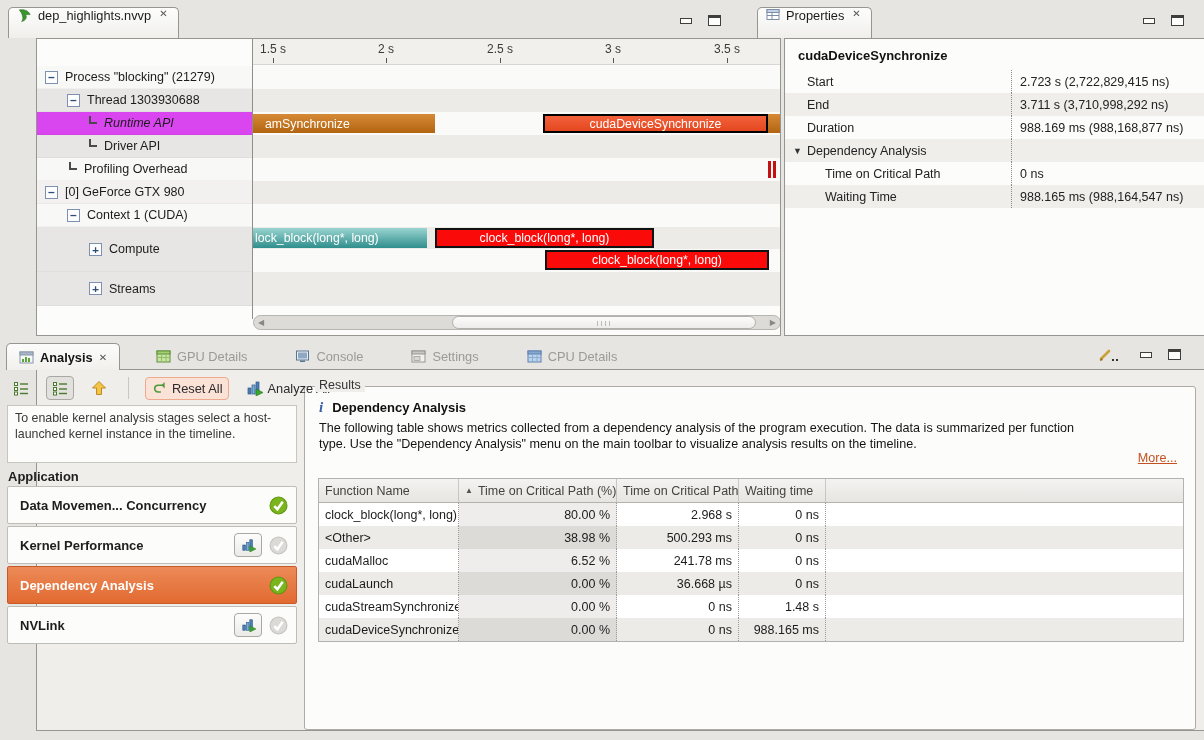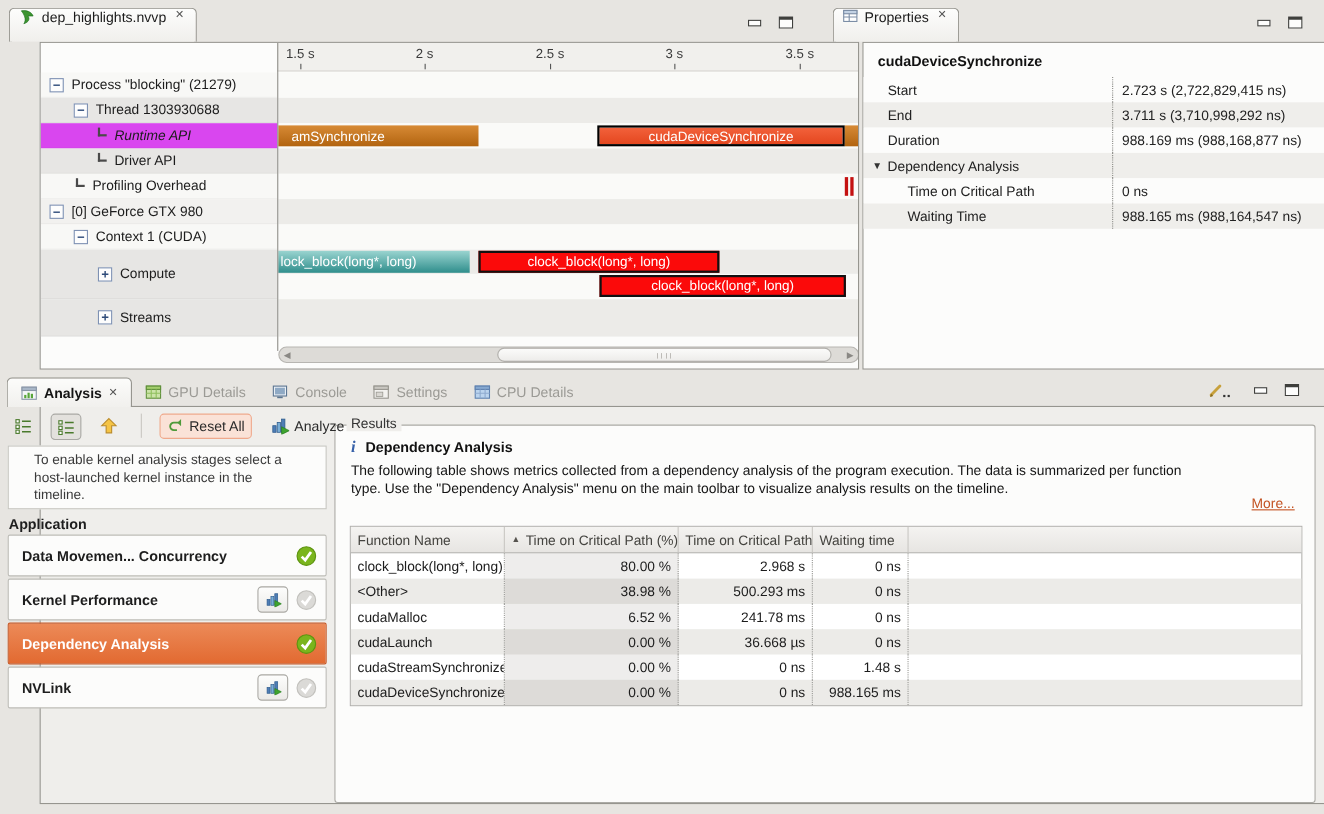--- a/index.html
+++ b/index.html
@@ -53,37 +53,37 @@
   #prop-winbtns { left:1143px; top:15px; }
   #prop-title { position:absolute; left:13px; top:9px; font-weight:bold; font-size:13px; color:#111; }
   #prop-rows { position:absolute; left:0; top:31px; width:452px; }
   .prow { display:flex; height:23px; align-items:center; }
   .prow .plabel { width:226px; display:flex; align-items:center; color:#222; }
   .prow .pvalue { flex:1; border-left:1px dotted #8a8a86; height:100%; display:flex; align-items:center; padding-left:8px; color:#222; }
   .parrow { font-size:9px; color:#333; margin:0 5px 0 0; }
 
   
   #bot-content { left:1px; top:369px; width:1202px; height:362px; background:#EFEEEB; }
-  #bot-tabs { position:absolute; left:6px; top:343px; height:27px; display:flex; align-items:center; z-index:5; }
+  #bot-tabs { position:absolute; left:6px; top:343px; height:27px; display:flex; align-items:center; z-index:5;gap:24px; }
   .btab { display:flex; align-items:center; gap:6px; padding:0 12px; height:27px; color:#9B9A95; font-size:12.8px; }
   .btab.active { background:linear-gradient(#FCFCFB,#F1F0ED); border:1px solid #96958F; border-bottom:none;
                  border-radius:5px 5px 0 0; color:#141414; font-weight:bold; }
   .btab .tab-close { font-size:10px; color:#555; }
   #bot-winbtns { left:1140px; top:349px; }
   #pencil-icon { position:absolute; left:1098px; top:347px; z-index:6; }
 
-  #an-toolbar { position:absolute; left:8px; top:376px; display:flex; align-items:flex-start; gap:12px; z-index:2; }
+  #an-toolbar { position:absolute; left:8px; top:376px; display:flex; align-items:center; gap:12px; z-index:2; }
   .tbtn { display:flex; align-items:center; gap:5px; padding:3px 5px; border-radius:4px; color:#2b2b2b; font-size:12.8px; }
   .tbtn.pressed { background:#E3E1DD; border:1px solid #A9A8A4; }
   .tbtn.hl { background:#FAE2D7; border:1px solid #EFA habit; }
   .tbtn.hl { background:#FAE2D7; border:1px solid #EFA98C; }
   .tsep { width:1px; height:22px; background:#C9C7C3; margin:0 4px; }
 
   #hint-box { position:absolute; left:7px; top:405px; width:290px; height:58px; background:#FCFCFB; border:1px solid #C6C5C0;
-              padding:4px 23px; color:#3a3a3a; line-height:16px; font-size:12.4px; }
+              padding:4px 7px; color:#3a3a3a; line-height:16px; font-size:12.4px; }
   #app-label { position:absolute; left:8px; top:469px; font-weight:bold; font-size:13px; color:#1e1e1e; }
   #app-items { position:absolute; left:7px; top:486px; width:290px; }
   .item { height:38px; margin-bottom:2px; background:#FCFCFB; border:1px solid #BEBDB8; border-radius:2px;
           display:flex; align-items:center; padding:0 8px 0 12px; font-weight:bold; font-size:13px; color:#1d1d1d; }
   .item.selected { background:linear-gradient(#EC8A58,#E26A31); border-color:#C85A28; color:#fff; }
   .item .spacer { flex:1; }
   .chartbtn { width:28px; height:24px; border:1px solid #A9A8A3; border-radius:4px; background:linear-gradient(#FDFDFC,#EBEAE7);
               display:flex; align-items:center; justify-content:center; margin-right:7px; }
 
   #results-group { position:absolute; left:304px; top:386px; width:892px; height:344px; background:#FCFCFB;

